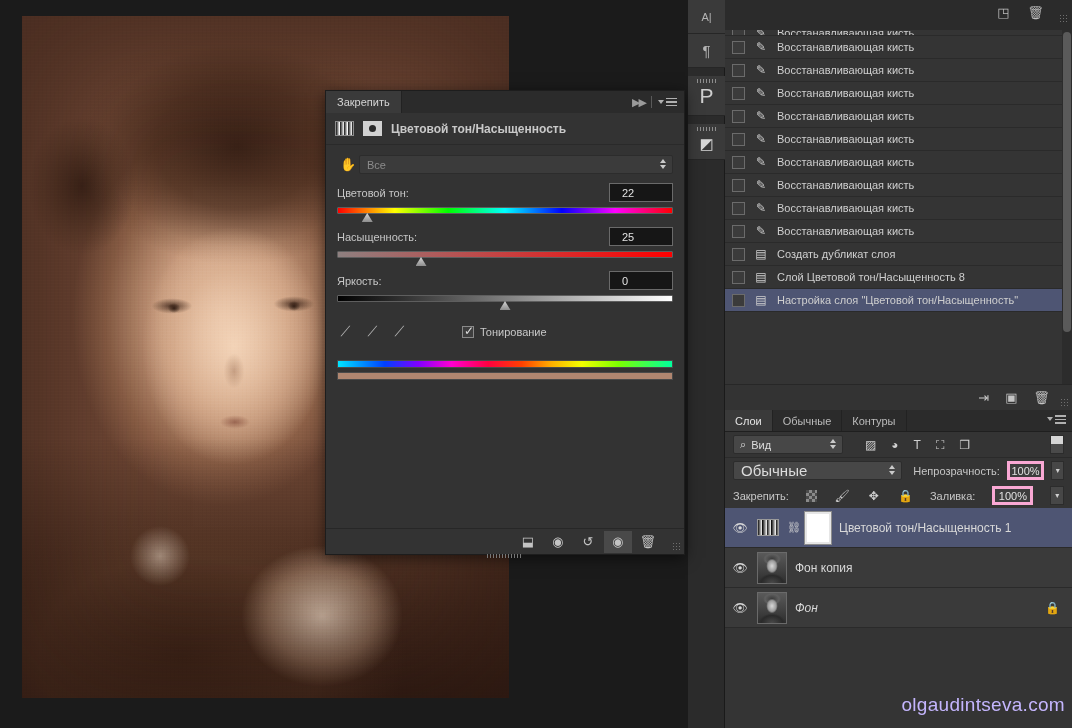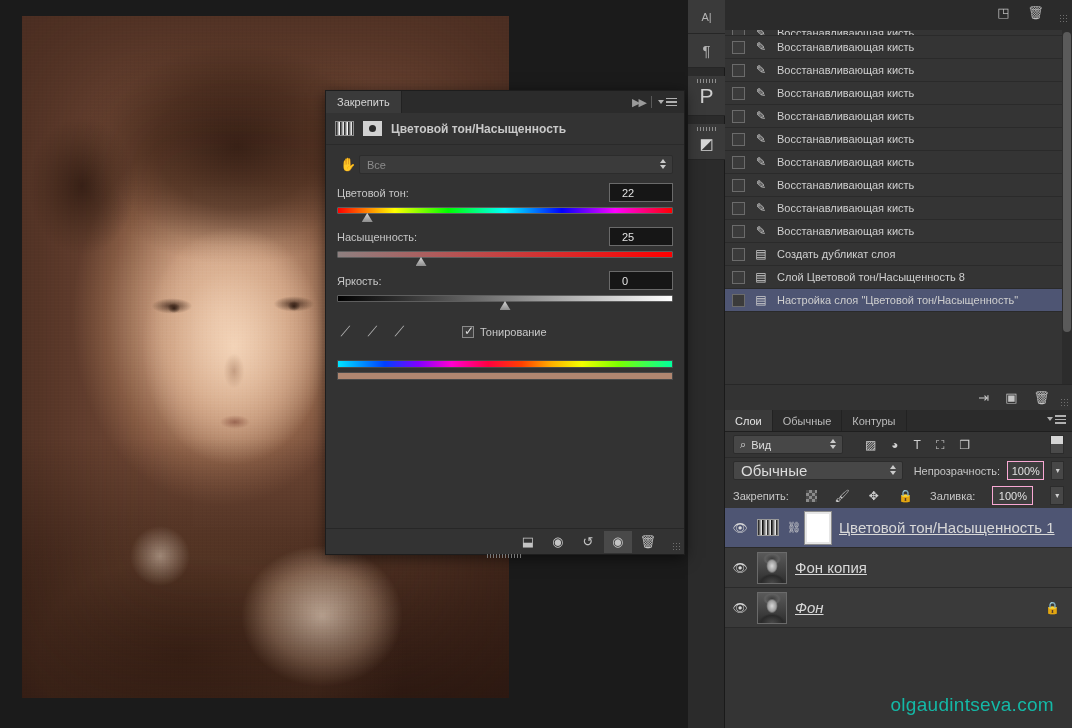--- a/index.html
+++ b/index.html
@@ -188,21 +188,21 @@
   .lay-toolrow { height:26px; display:flex; align-items:center; padding:0 8px; gap:8px; border-bottom:1px solid #2a2a2a; }
   .filter-select { width:110px; height:19px; background:#474747; border:1px solid #2c2c2c; border-radius:2px;
      display:flex; align-items:center; gap:5px; padding:0 6px; color:#dcdcdc; font-size:11px; position:relative; }
   .filter-icons { display:flex; gap:15px; margin-left:14px; color:#d0d0d0; font-size:12px; }
   .toggle-sw { width:14px; height:19px; margin-left:auto; background:linear-gradient(180deg,#d5d5d5 50%,#4a4a4a 50%); border:1px solid #2c2c2c; }
 
   .lay-row2 { height:25px; display:flex; align-items:center; padding:0 8px; gap:7px; }
   .blend-select { width:190px; height:19px; background:#474747; border:1px solid #2c2c2c; border-radius:2px;
      display:flex; align-items:center; padding:0 7px; color:#dcdcdc; font-size:15px; position:relative; }
   .opa-label { font-size:11px; color:#c6c6c6; margin-left:4px; }
-  .opa-val { width:42px; height:19px; background:#3d3d3d; border:1px solid #f9a8d4; color:#e0e0e0;
+  .opa-val { width:42px; height:19px; background:#3d3d3d; border:3px solid #f9a8d4; color:#e0e0e0;
      font-size:11px; display:flex; align-items:center; justify-content:center;text-align:center; }
   .opa-arrow { width:14px; height:19px; background:#474747; border:1px solid #2c2c2c; display:flex;
      align-items:center; justify-content:center; color:#cfcfcf; font-size:8px; }
 
   .lock-row { height:25px; display:flex; align-items:center; padding:0 8px; gap:17px; }
   .lock-label { font-size:11px; color:#c6c6c6; }
   .lock-ico { font-size:12px; color:#cfcfcf; width:15px; text-align:center; }
   .lock-checker { width:12px; height:12px;
      background-image:linear-gradient(45deg,#8a8a8a 25%,transparent 25%,transparent 75%,#8a8a8a 75%),
                       linear-gradient(45deg,#8a8a8a 25%,#4a4a4a 25%,#4a4a4a 75%,#8a8a8a 75%);
@@ -216,25 +216,25 @@
      background:linear-gradient(90deg,#111 0%,#fff 45%,#111 50%,#fff 100%); background-size:9px 100%; flex:0 0 auto; }
   .link-ico { font-size:11px; color:#d8d8d8; width:10px; flex:0 0 auto; }
   .mask-thumb { width:26px; height:32px; background:#fff; border:2px solid #e6e6e6; outline:1px solid #8c8c8c; flex:0 0 auto; }
   .photo-thumb { width:30px; height:32px; border:1px solid #6a6a6a; flex:0 0 auto; overflow:hidden; position:relative;
      background:linear-gradient(180deg,#5a5a5a,#2e2e2e); }
   .photo-thumb::before { content:""; position:absolute; inset:0;
      background:
        radial-gradient(ellipse 7px 9px at 14px 13px, #d8d8d8 0%, #9a9a9a 60%, transparent 82%),
        radial-gradient(ellipse 10px 7px at 14px 6px, #3a3a3a 0%, #5f5f5f 70%, transparent 90%),
        radial-gradient(ellipse 14px 10px at 14px 30px, #4a4a4a 0%, #2a2a2a 75%, transparent 95%); }
-  .layer-name { font-size:15px; color:#d8d8d8;text-decoration:underline; }
+  .layer-name { font-size:12px; color:#d8d8d8; }
   .layer-name.italic { font-style:italic; }
   .lock-right { margin-left:auto; margin-right:12px; font-size:12px; color:#c0c0c0; }
 
-  .watermark { position:absolute; right:18px; bottom:12px; font-size:19px; color:#14b8a6; letter-spacing:.3px; }
+  .watermark { position:absolute; right:7px; bottom:12px; font-size:19px; color:#c4b5fd; letter-spacing:.3px; }
 </style>
 </head>
 <body>
 
 <div id="canvas-area">
   <div id="photo">
     <div class="ph-layer ph-base"></div>
     <div class="ph-layer ph-hair"></div>
     <div class="ph-layer ph-face"></div>
     <div class="ph-layer ph-features"></div>

